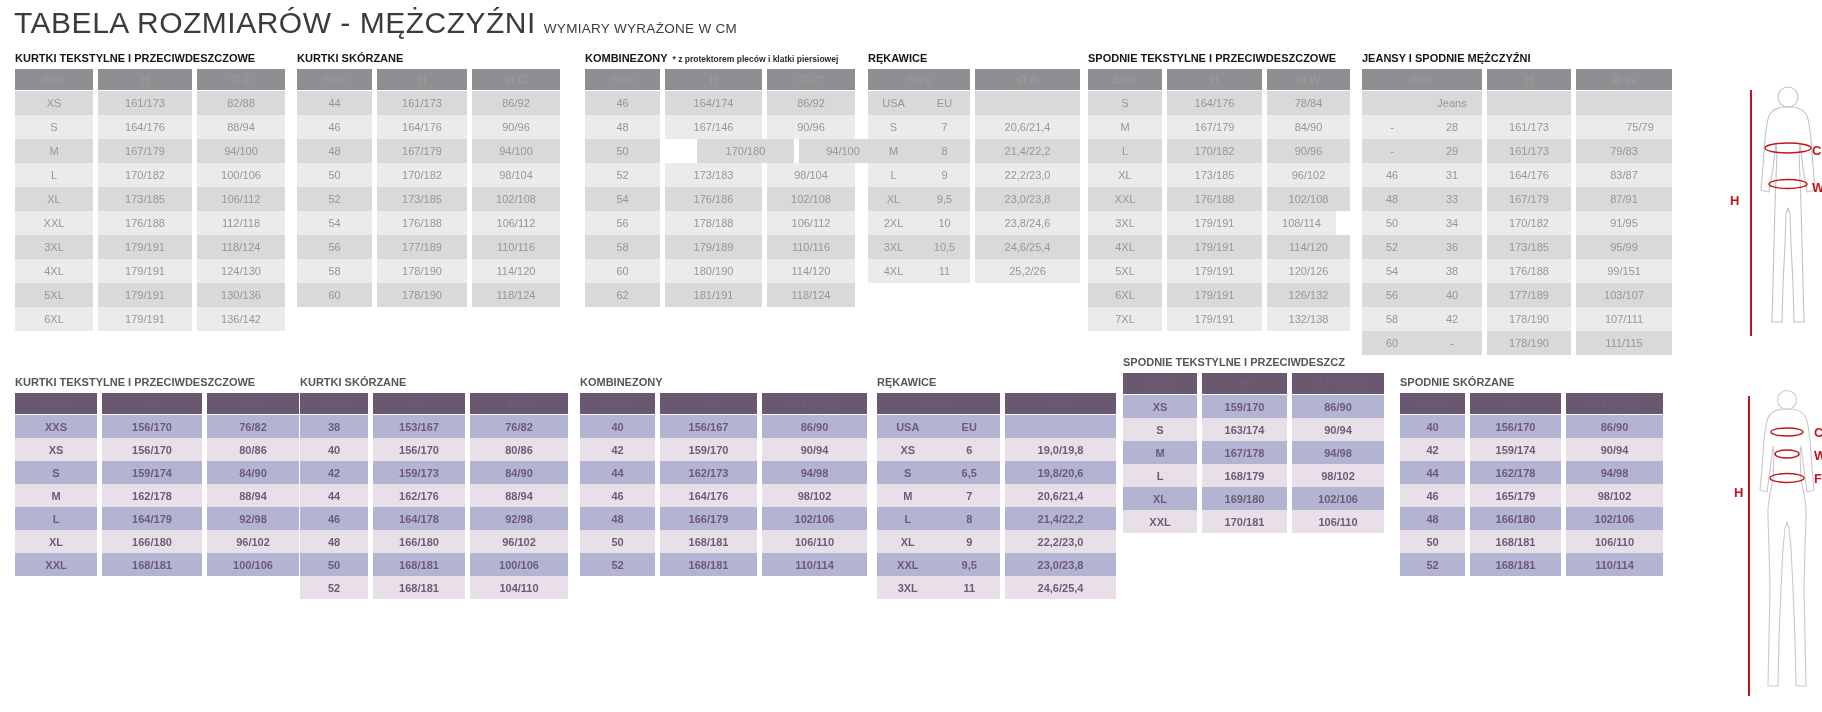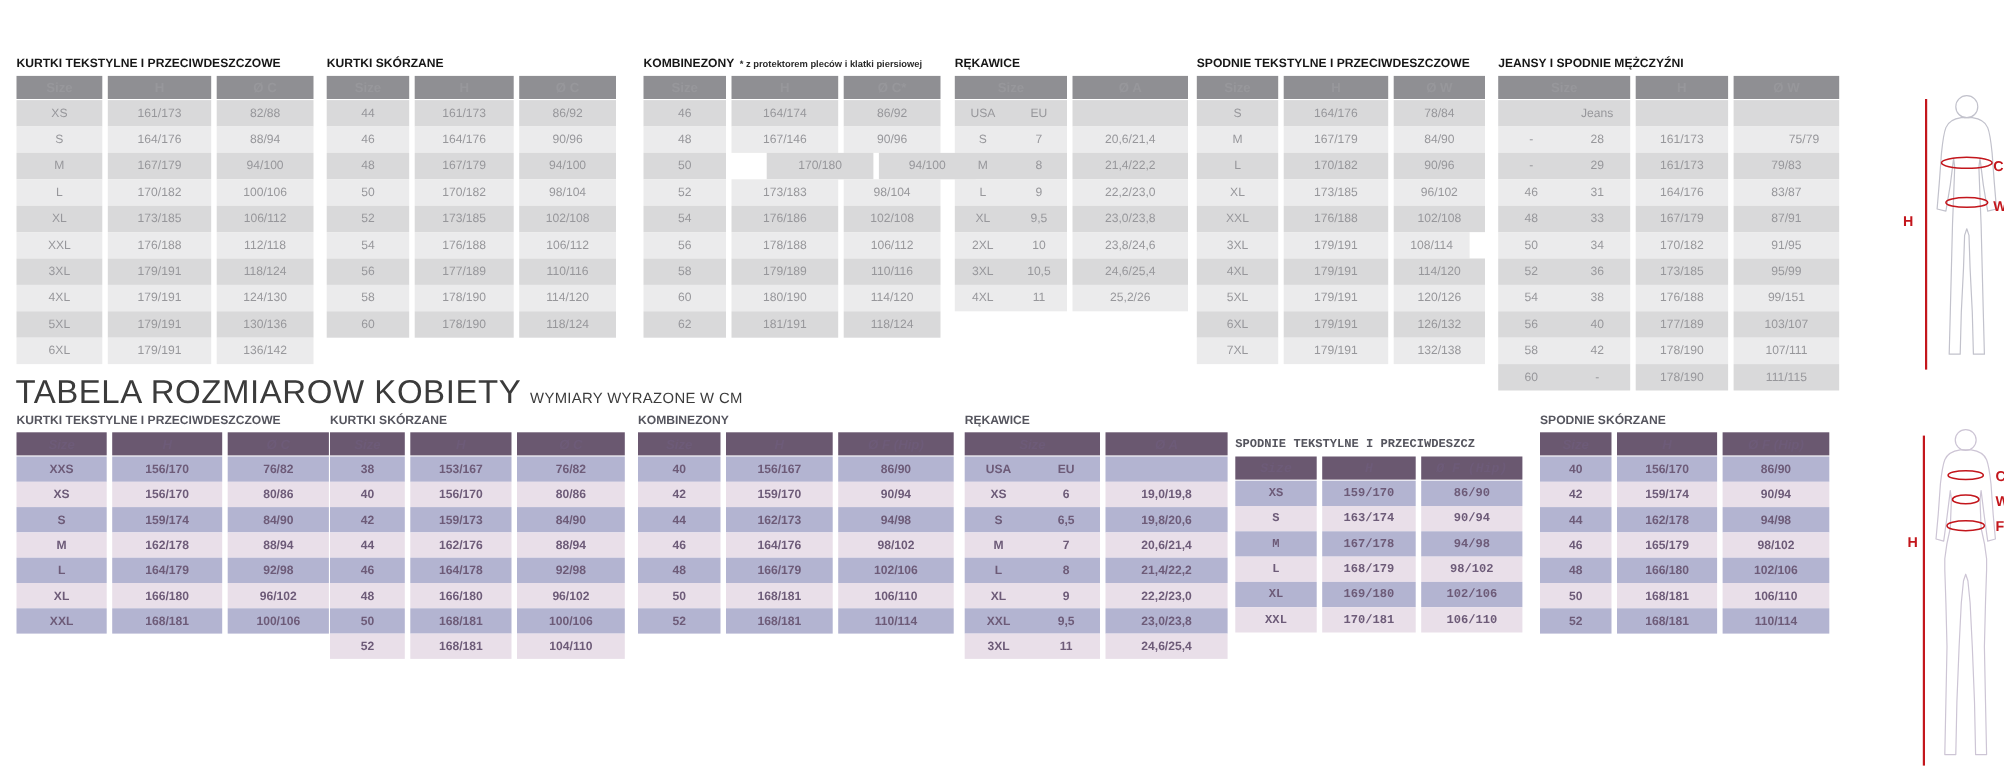--- a/index.html
+++ b/index.html
@@ -48,24 +48,24 @@
   .outline{fill:none;stroke-width:1.1;stroke-linejoin:round;}
   .fig-men .outline{stroke:#c2c2cc;}
   .fig-women .outline{stroke:#cdc5d5;}
   .meas{fill:none;stroke:var(--accent-red);stroke-width:1.4;}
 </style>
 </head>
 <body>
 
 <div class="page">
 
-
-  <div class="sec-title" style="left:14px;top:340px;">
-    <span class="main">TABELA ROZMIAROW KOBIETY</span><span class="sub">WYMIARY WYRAZONE W CM</span>
+  <div class="sec-title" style="left:14px;top:6px;">
+    <span class="main">TABELA ROZMIARÓW - MĘŻCZYŹNI</span><span class="sub">WYMIARY WYRAŻONE W CM</span>
   </div>
+
 
   <div id="tables-host">
       <div class="table t-men" style="left: 15px; top: 52px;">
         <div class="table-label">
           <span>KURTKI TEKSTYLNE I PRZECIWDESZCZOWE</span>
         </div>
         <div class="trow thead">
           <div class="tcell" style="width: 78px;">Size</div>
           <div class="tcell" style="width: 94px;">H</div>
           <div class="tcell" style="width: 88px;">Ø C</div>
@@ -653,21 +653,21 @@
           <div class="tcell" style="width: 111px;">23,0/23,8</div>
         </div>
         <div class="trow even">
           <div class="tcell pair" style="width: 123px;">
             <span>3XL</span>
             <span>11</span>
           </div>
           <div class="tcell" style="width: 111px;">24,6/25,4</div>
         </div>
       </div>
-      <div class="table t-women" style="left: 1123px; top: 398px; font-family: Liberation Mono, monospace;">
+      <div class="table t-women" style="left: 1123px; top: 356px;">
         <div class="table-label">
           <span>SPODNIE TEKSTYLNE I PRZECIWDESZCZ</span>
         </div>
         <div class="trow thead">
           <div class="tcell" style="width: 74px;">Size</div>
           <div class="tcell" style="width: 85px;">H</div>
           <div class="tcell" style="width: 92px;">Ø F (Hip)</div>
         </div>
         <div class="trow odd">
           <div class="tcell" style="width: 74px;">XS</div>

